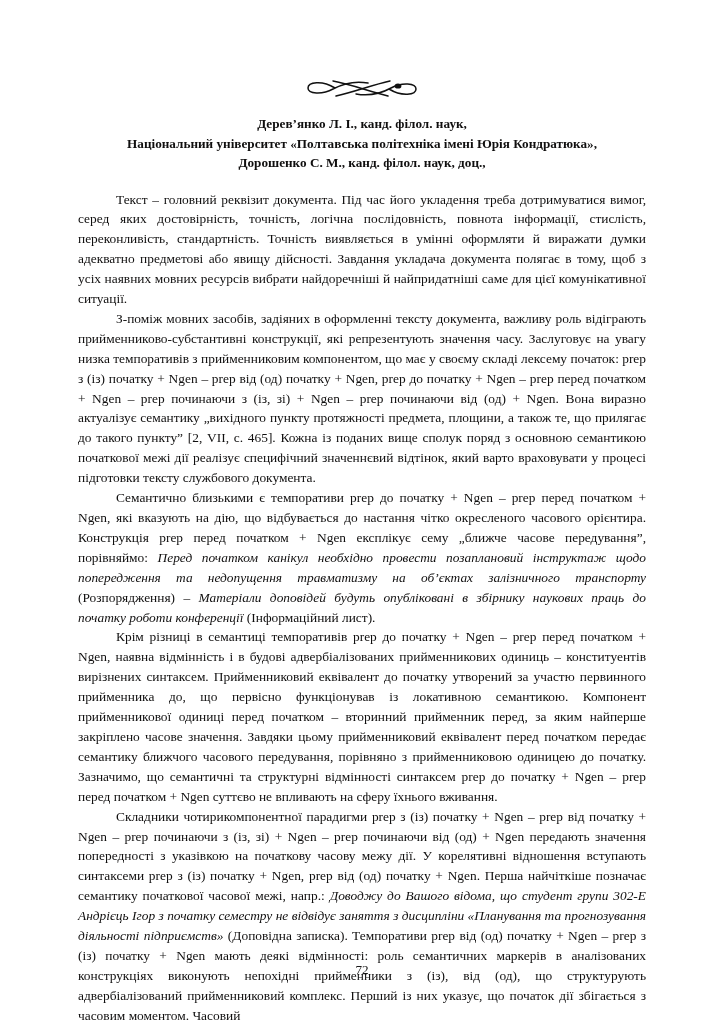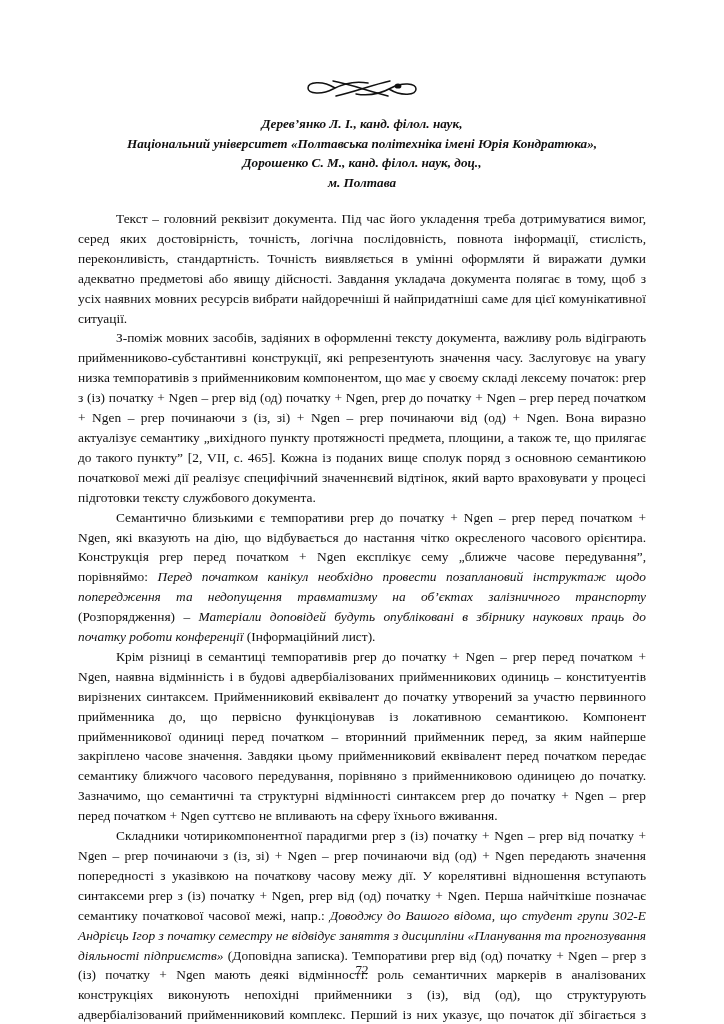--- a/index.html
+++ b/index.html
@@ -30,21 +30,20 @@
     text-align: center;
     line-height: 0;
   }
   .ornament-wrap svg { display: inline-block; }
 
   
   .byline {
     margin-top: 12px;
     text-align: center;
     font-weight: bold;
-    font-style: italic;
     font-size: 13.2px;
     line-height: 19.5px;
   }
   .byline div { white-space: nowrap; }
 
   
   .doc-title {
     margin-top: 22px;
     text-align: center;
     font-weight: bold;
@@ -97,21 +96,20 @@
           <path d="M34 20 C52 16, 70 9, 88 5"></path>
         </g>
         <ellipse cx="96" cy="10" rx="3.4" ry="2.6" fill="#111111"></ellipse>
       </svg>
     </div>
 
     <div class="byline">
       <div>Дерев’янко Л. І., канд. філол. наук,</div>
       <div>Національний університет «Полтавська політехніка імені Юрія Кондратюка»,</div>
       <div>Дорошенко С. М., канд. філол. наук, доц.,</div>
-      <div>м. Полтава</div>
     </div>
 
 
     <div class="body-text">
       <p>Текст – головний реквізит документа. Під час його укладення треба дотримуватися вимог, серед яких достовірність, точність, логічна послідовність, повнота інформації, стислість, переконливість, стандартність. Точність виявляється в умінні оформляти й виражати думки адекватно предметові або явищу дійсності. Завдання укладача документа полягає в тому, щоб з усіх наявних мовних ресурсів вибрати найдоречніші й найпридатніші саме для цієї комунікативної ситуації.</p>
       <p>З-поміж мовних засобів, задіяних в оформленні тексту документа, важливу роль відіграють прийменниково-субстантивні конструкції, які репрезентують значення часу. Заслуговує на увагу низка темпоративів з прийменниковим компонентом, що має у своєму складі лексему початок: prep з (із) початку + Ngen – prep від (од) початку + Ngen, prep до початку + Ngen – prep перед початком + Ngen – prep починаючи з (із, зі) + Ngen – prep починаючи від (од) + Ngen. Вона виразно актуалізує семантику „вихідного пункту протяжності предмета, площини, а також те, що прилягає до такого пункту” [2, VII, с. 465]. Кожна із поданих вище сполук поряд з основною семантикою початкової межі дії реалізує специфічний значеннєвий відтінок, який варто враховувати у процесі підготовки тексту службового документа.</p>
       <p><span>Семантично близькими є темпоративи prep до початку + Ngen – prep перед початком + Ngen, які вказують на дію, що відбувається до настання чітко окресленого часового орієнтира. Конструкція prep перед початком + Ngen експлікує сему „ближче часове передування”, порівняймо: </span><span class="it">Перед початком канікул необхідно провести позаплановий інструктаж щодо попередження та недопущення травматизму на об’єктах залізничного транспорту</span><span> (Розпорядження) – </span><span class="it">Матеріали доповідей будуть опубліковані в збірнику наукових праць до початку роботи конференції</span><span> (Інформаційний лист).</span></p>
       <p>Крім різниці в семантиці темпоративів prep до початку + Ngen – prep перед початком + Ngen, наявна відмінність і в будові адвербіалізованих прийменникових одиниць – конституентів вирізнених синтаксем. Прийменниковий еквівалент до початку утворений за участю первинного прийменника до, що первісно функціонував із локативною семантикою. Компонент прийменникової одиниці перед початком – вторинний прийменник перед, за яким найперше закріплено часове значення. Завдяки цьому прийменниковий еквівалент перед початком передає семантику ближчого часового передування, порівняно з прийменниковою одиницею до початку. Зазначимо, що семантичні та структурні відмінності синтаксем prep до початку + Ngen – prep перед початком + Ngen суттєво не впливають на сферу їхнього вживання.</p>
       <p><span>Складники чотирикомпонентної парадигми prep з (із) початку + Ngen – prep від початку + Ngen – prep починаючи з (із, зі) + Ngen – prep починаючи від (од) + Ngen передають значення попередності з указівкою на початкову часову межу дії. У корелятивні відношення вступають синтаксеми prep з (із) початку + Ngen, prep від (од) початку + Ngen. Перша найчіткіше позначає семантику початкової часової межі, напр.: </span><span class="it">Доводжу до Вашого відома, що студент групи 302-Е Андрієць Ігор з початку семестру не відвідує заняття з дисципліни «Планування та прогнозування діяльності підприємств»</span><span> (Доповідна записка). Темпоративи prep від (од) початку + Ngen – prep з (із) початку + Ngen мають деякі відмінності: роль семантичних маркерів в аналізованих конструкціях виконують непохідні прийменники з (із), від (од), що структурують адвербіалізований прийменниковий комплекс. Перший із них указує, що початок дії збігається з часовим моментом. Часовий</span></p>
     </div>

